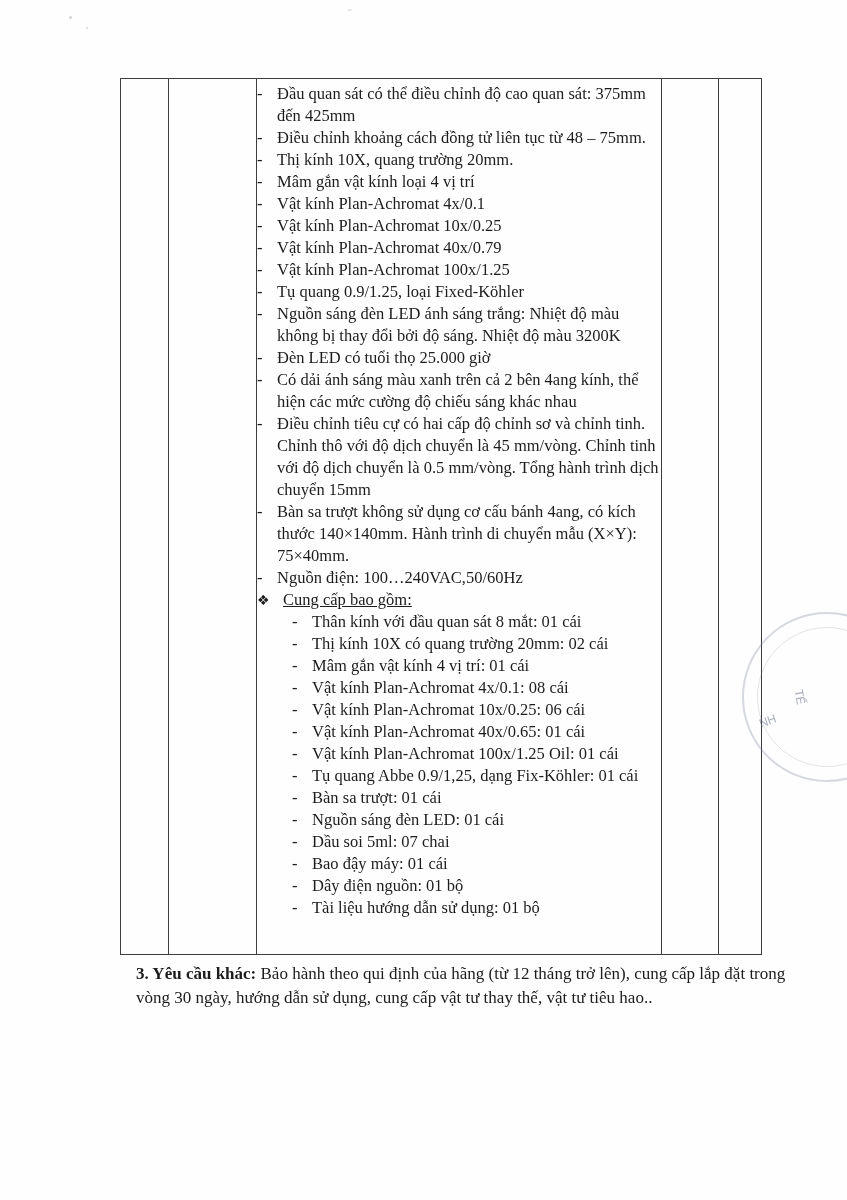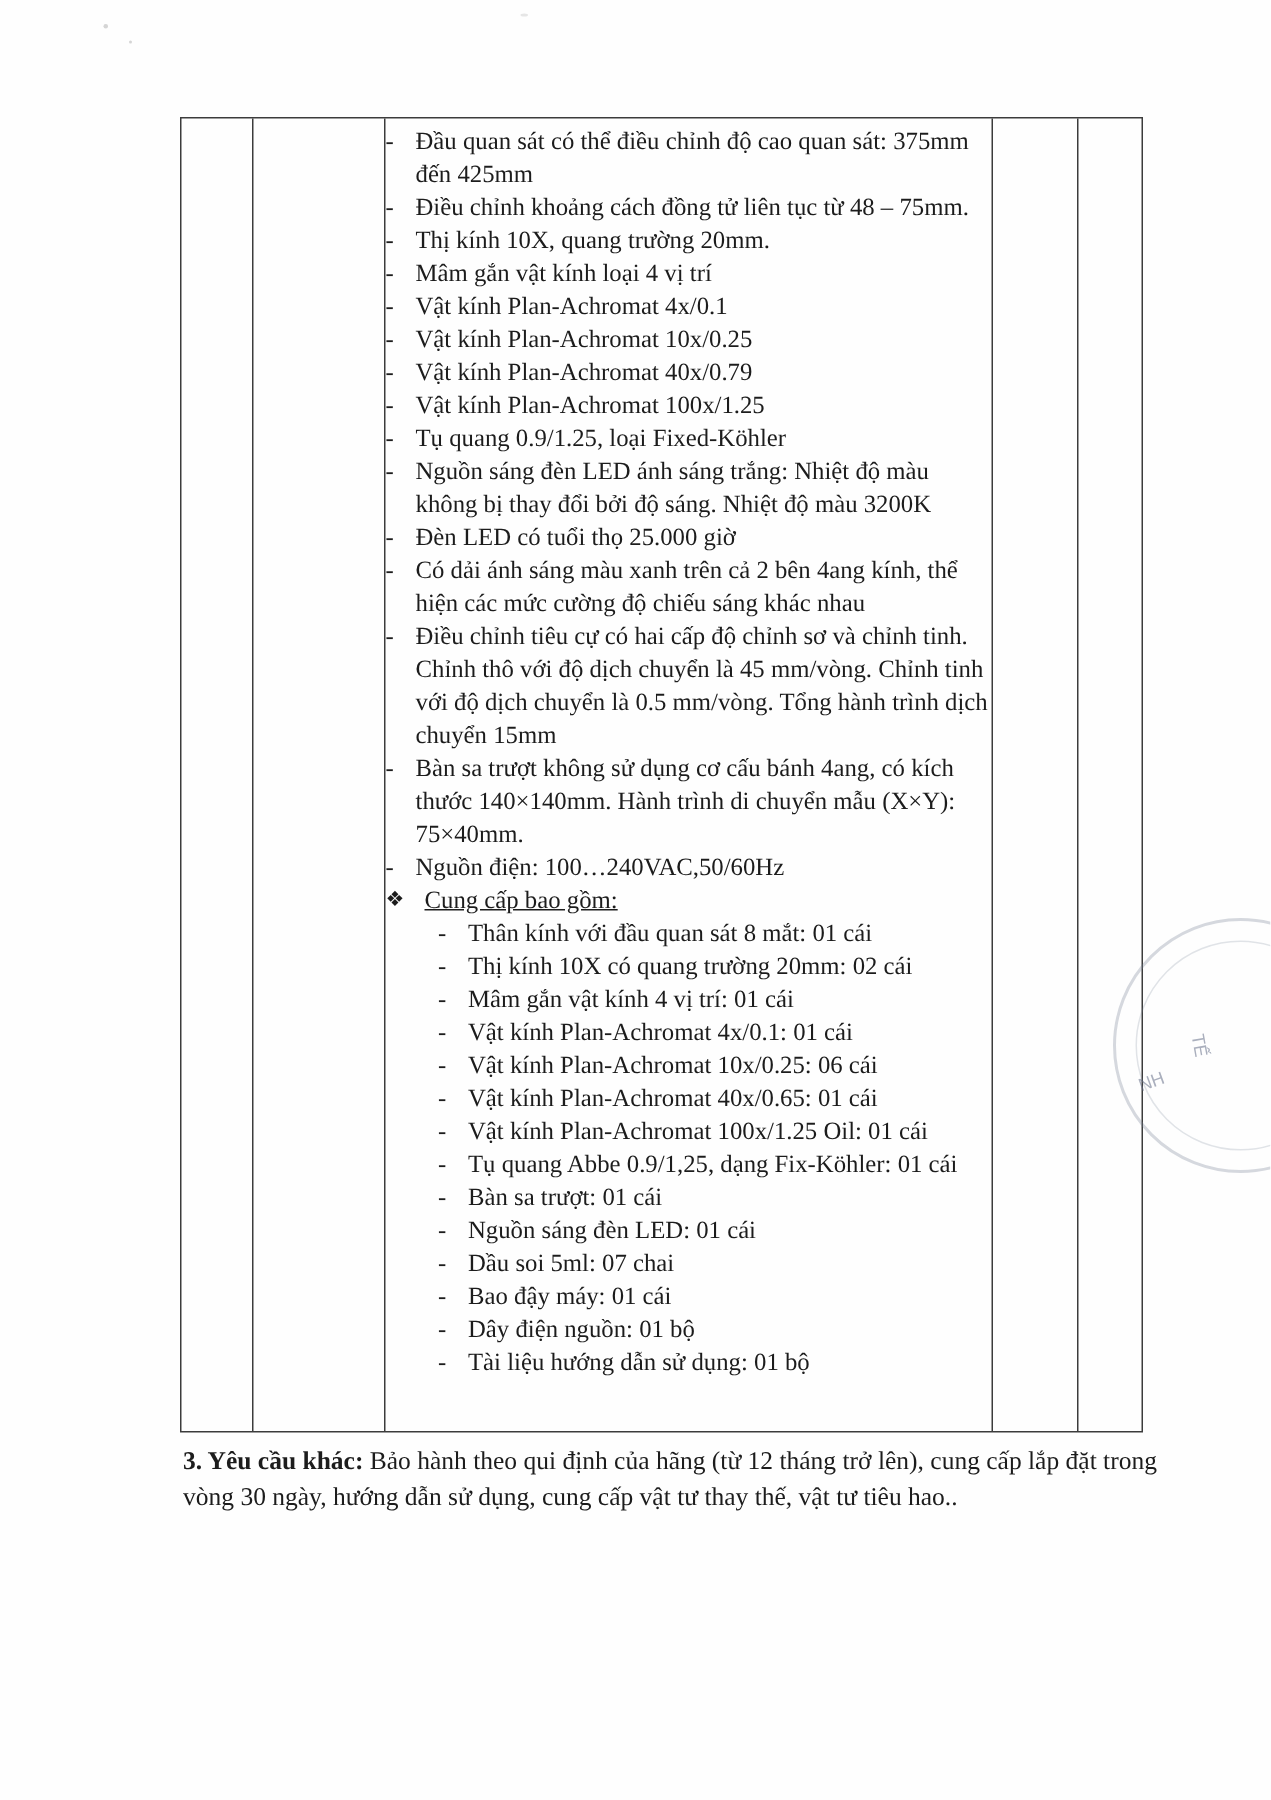--- a/index.html
+++ b/index.html
@@ -35,21 +35,21 @@
   .txt { flex:1; }
 
   .supply-header { display:flex; font-size:16.5px; line-height:22px; }
   .diamond { width:26px; flex:none; font-family:"DejaVu Sans", sans-serif; font-size:14px; }
   .supply-title { font-weight:normal; text-decoration:underline; }
 
   ul.doc-list.supply { margin-left:35px; }
 
   .footer-note {
     position:absolute;
-    left:122px; top:962px;
+    left:136px; top:962px;
     width:650px;
     font-size:17px; line-height:23.5px;
   }
   .footer-note .bold { font-weight:bold; }
 
   
   .stamp {
     position:absolute;
     left:742px; top:612px;
     width:170px; height:170px;
@@ -183,21 +183,21 @@
             <span class="txt">Thị kính 10X có quang trường 20mm: 02 cái</span>
           </li>
 
           <li class="item">
             <span class="dash">-</span>
             <span class="txt">Mâm gắn vật kính 4 vị trí: 01 cái</span>
           </li>
 
           <li class="item">
             <span class="dash">-</span>
-            <span class="txt">Vật kính Plan-Achromat 4x/0.1: 01 cái</span>
+            <span class="txt">Vật kính Plan-Achromat 4x/0.1: 08 cái</span>
           </li>
 
           <li class="item">
             <span class="dash">-</span>
             <span class="txt">Vật kính Plan-Achromat 10x/0.25: 06 cái</span>
           </li>
 
           <li class="item">
             <span class="dash">-</span>
             <span class="txt">Vật kính Plan-Achromat 40x/0.65: 01 cái</span>

